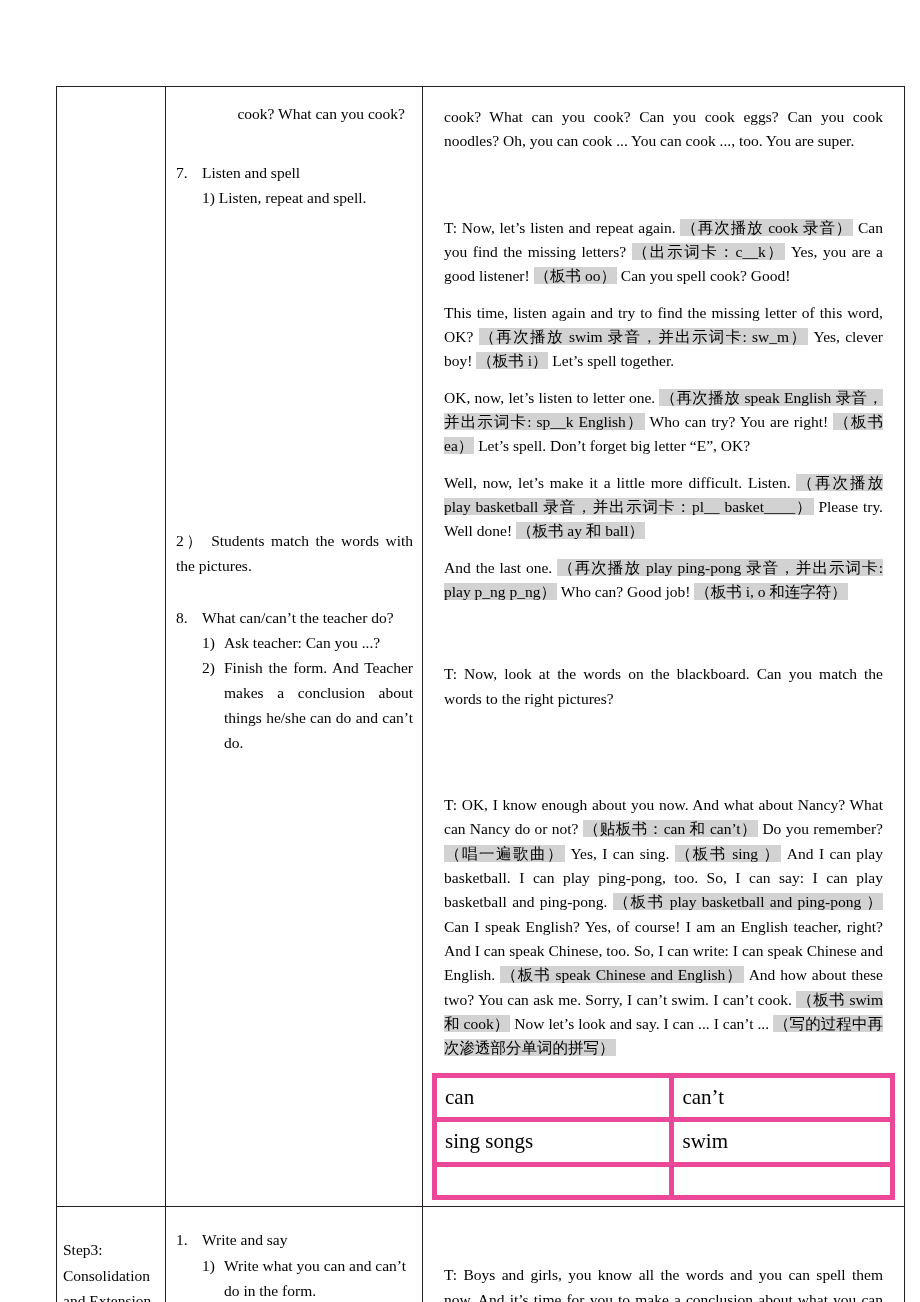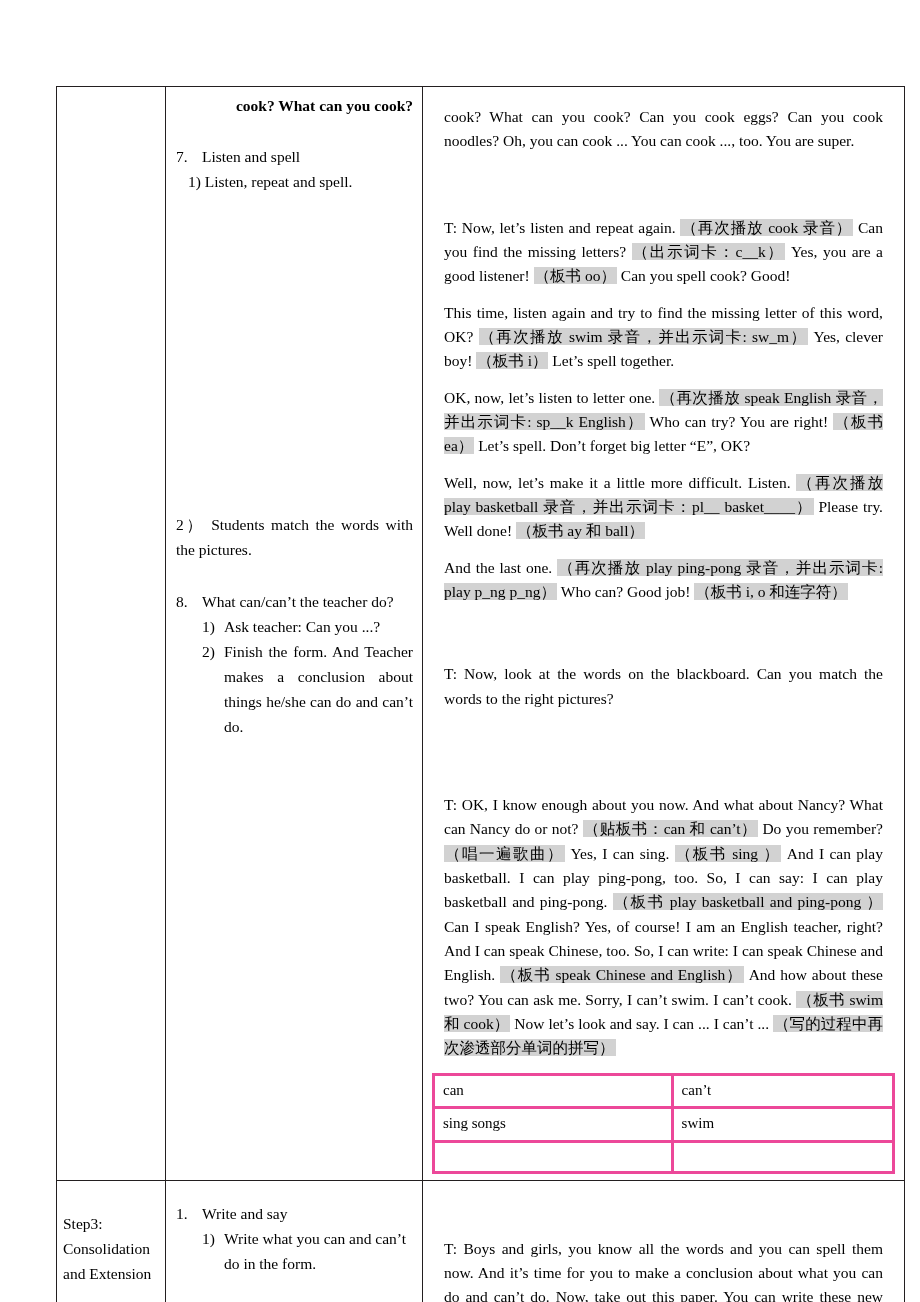--- a/index.html
+++ b/index.html
@@ -72,48 +72,47 @@
   }
   .item .num.sub {
     width: 22px;
     text-align: left;
   }
   .item .body {
     flex: 1 1 auto;
   }
   .justify { text-align: justify; text-justify: inter-word; }
   .right { text-align: right; }
-  .indent-1 { margin-left: 12px; justify-content: center; }
+  .indent-1 { margin-left: 26px; justify-content: center; }
   .indent-2 { margin-left: 26px; }
 
   .blank-sm { height: 14px; }
   .blank-md { height: 26px; }
   .blank-lg { height: 38px; }
 
   p.line {
-    margin: 0;
-    font-weight: bold;
+    margin: 8px;
   }
 
   
   .hl {
     background: #d2d2d2;
     padding: 0 1px;
   }
 
   
   table.form {
     width: 100%;
     border-collapse: collapse;
     table-layout: fixed;
     margin-top: 7px;
   }
   table.form td {
-    border: 3px solid #ec4899;
-    font-size: 15px;
+    border: 5px solid #ec4899;
+    font-size: 21px;
     padding: 3px 6px 4px 8px;
     height: 21px;
     vertical-align: middle;
   }
   table.form td.c1 { width: 52%; }
   table.form td.c2 { width: 48%; }
 
   .script-para { margin: 12px; }
 </style>
 </head>

